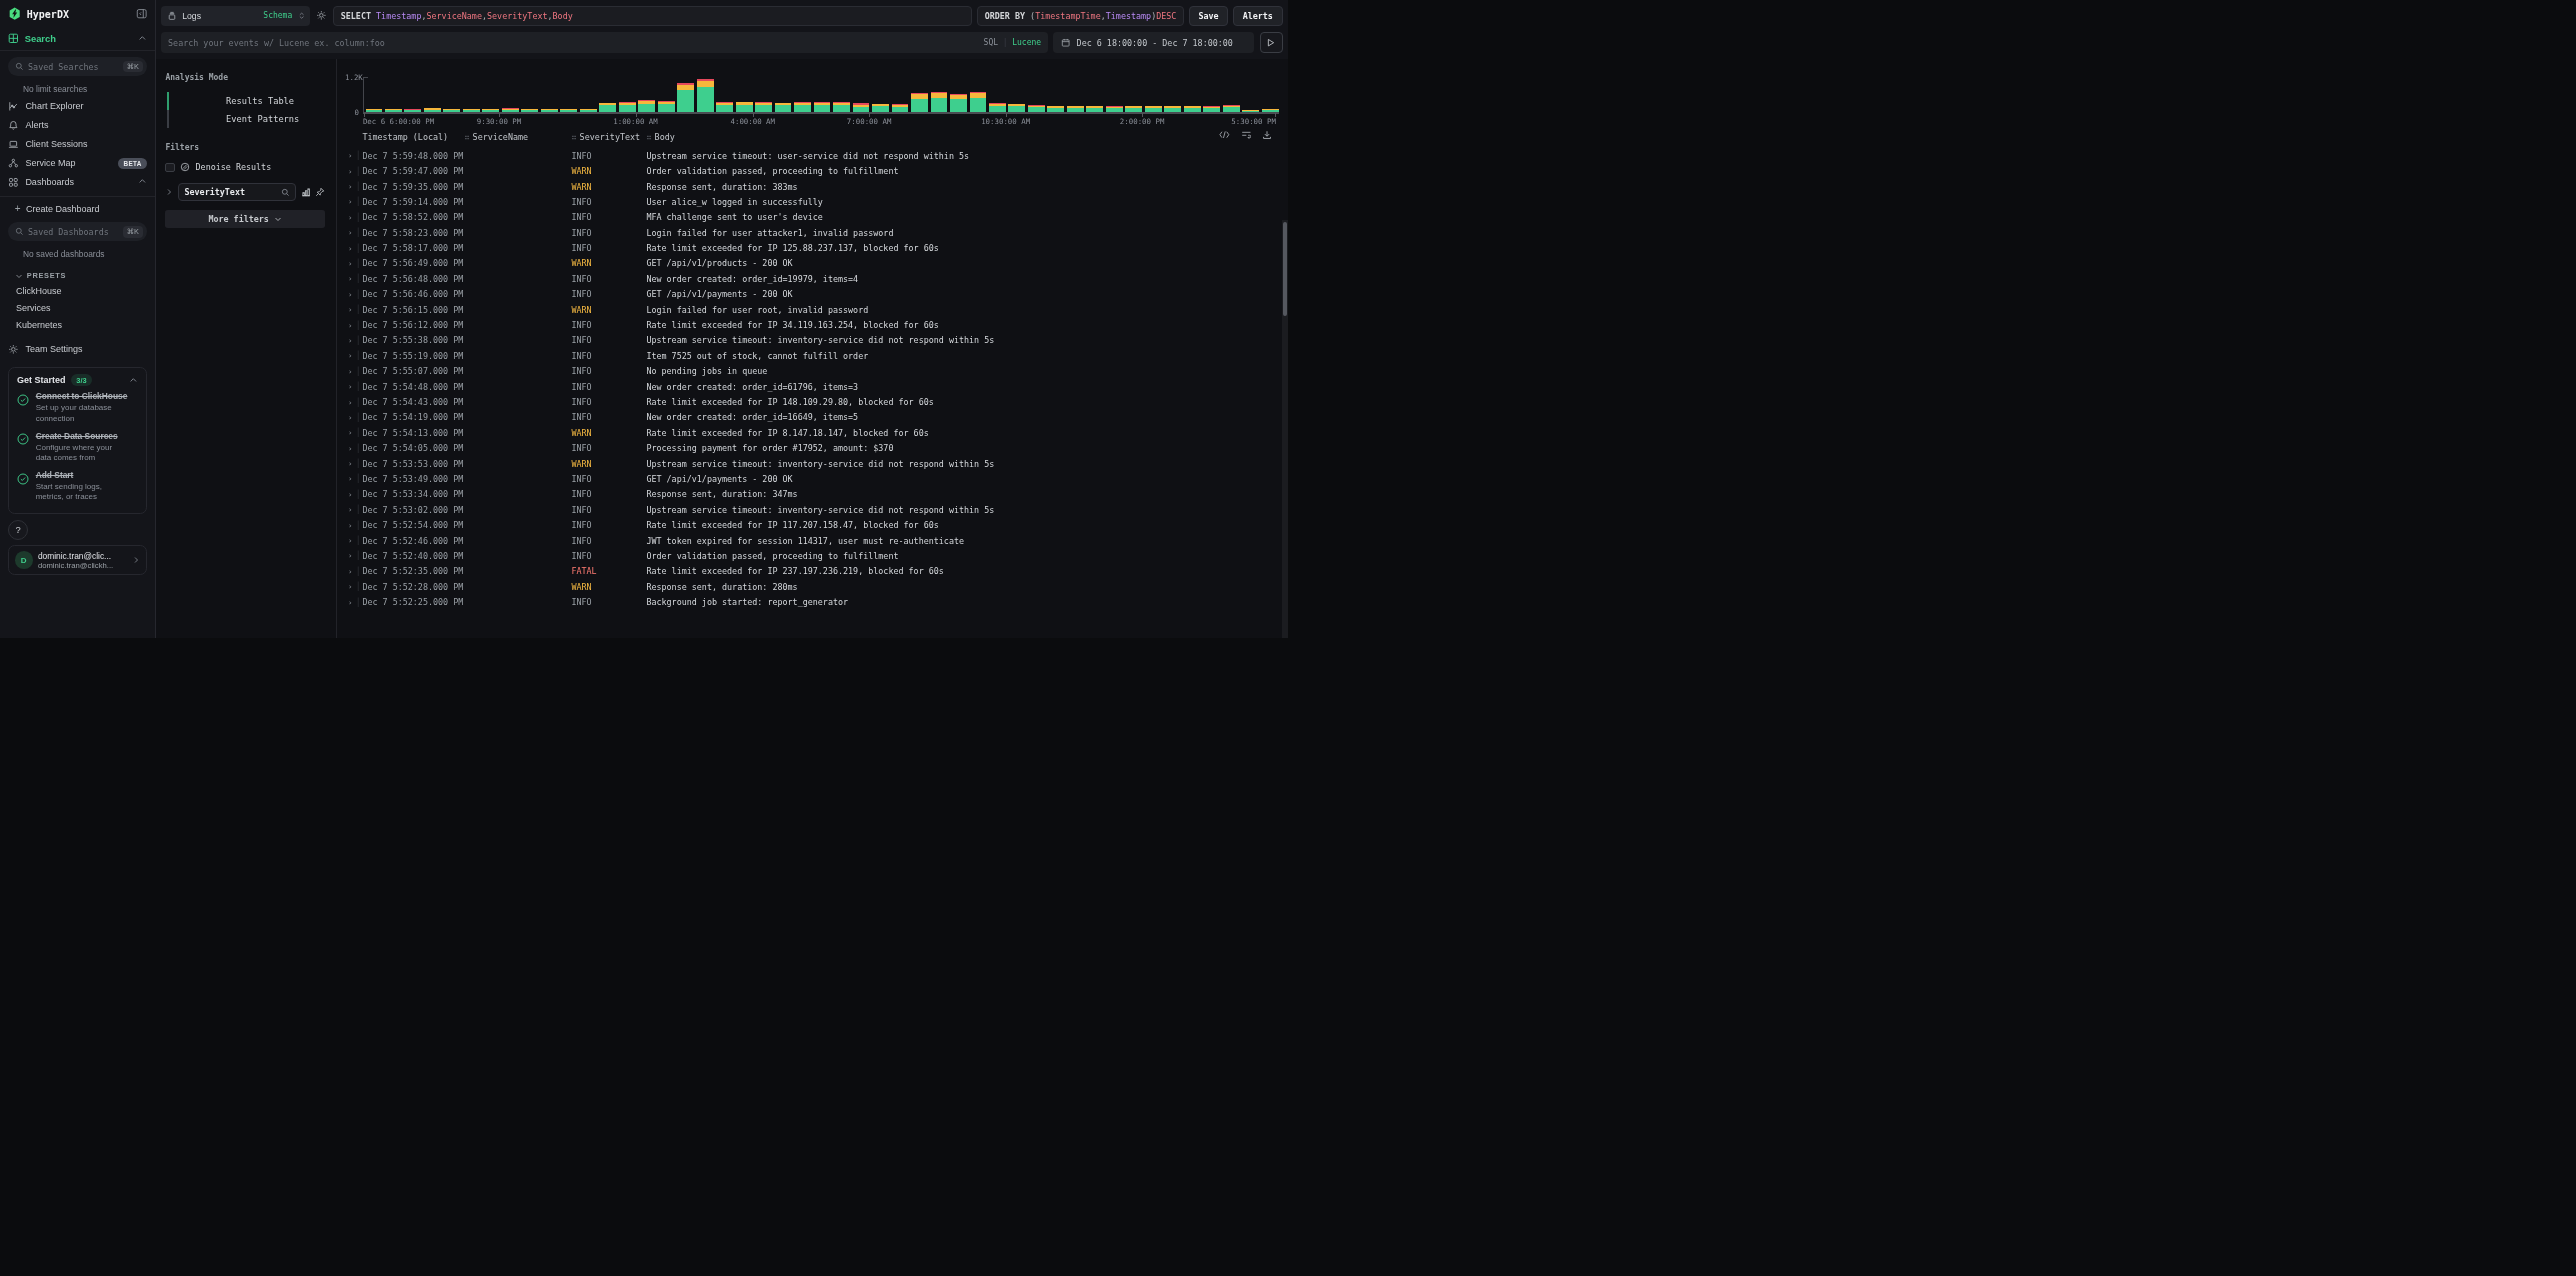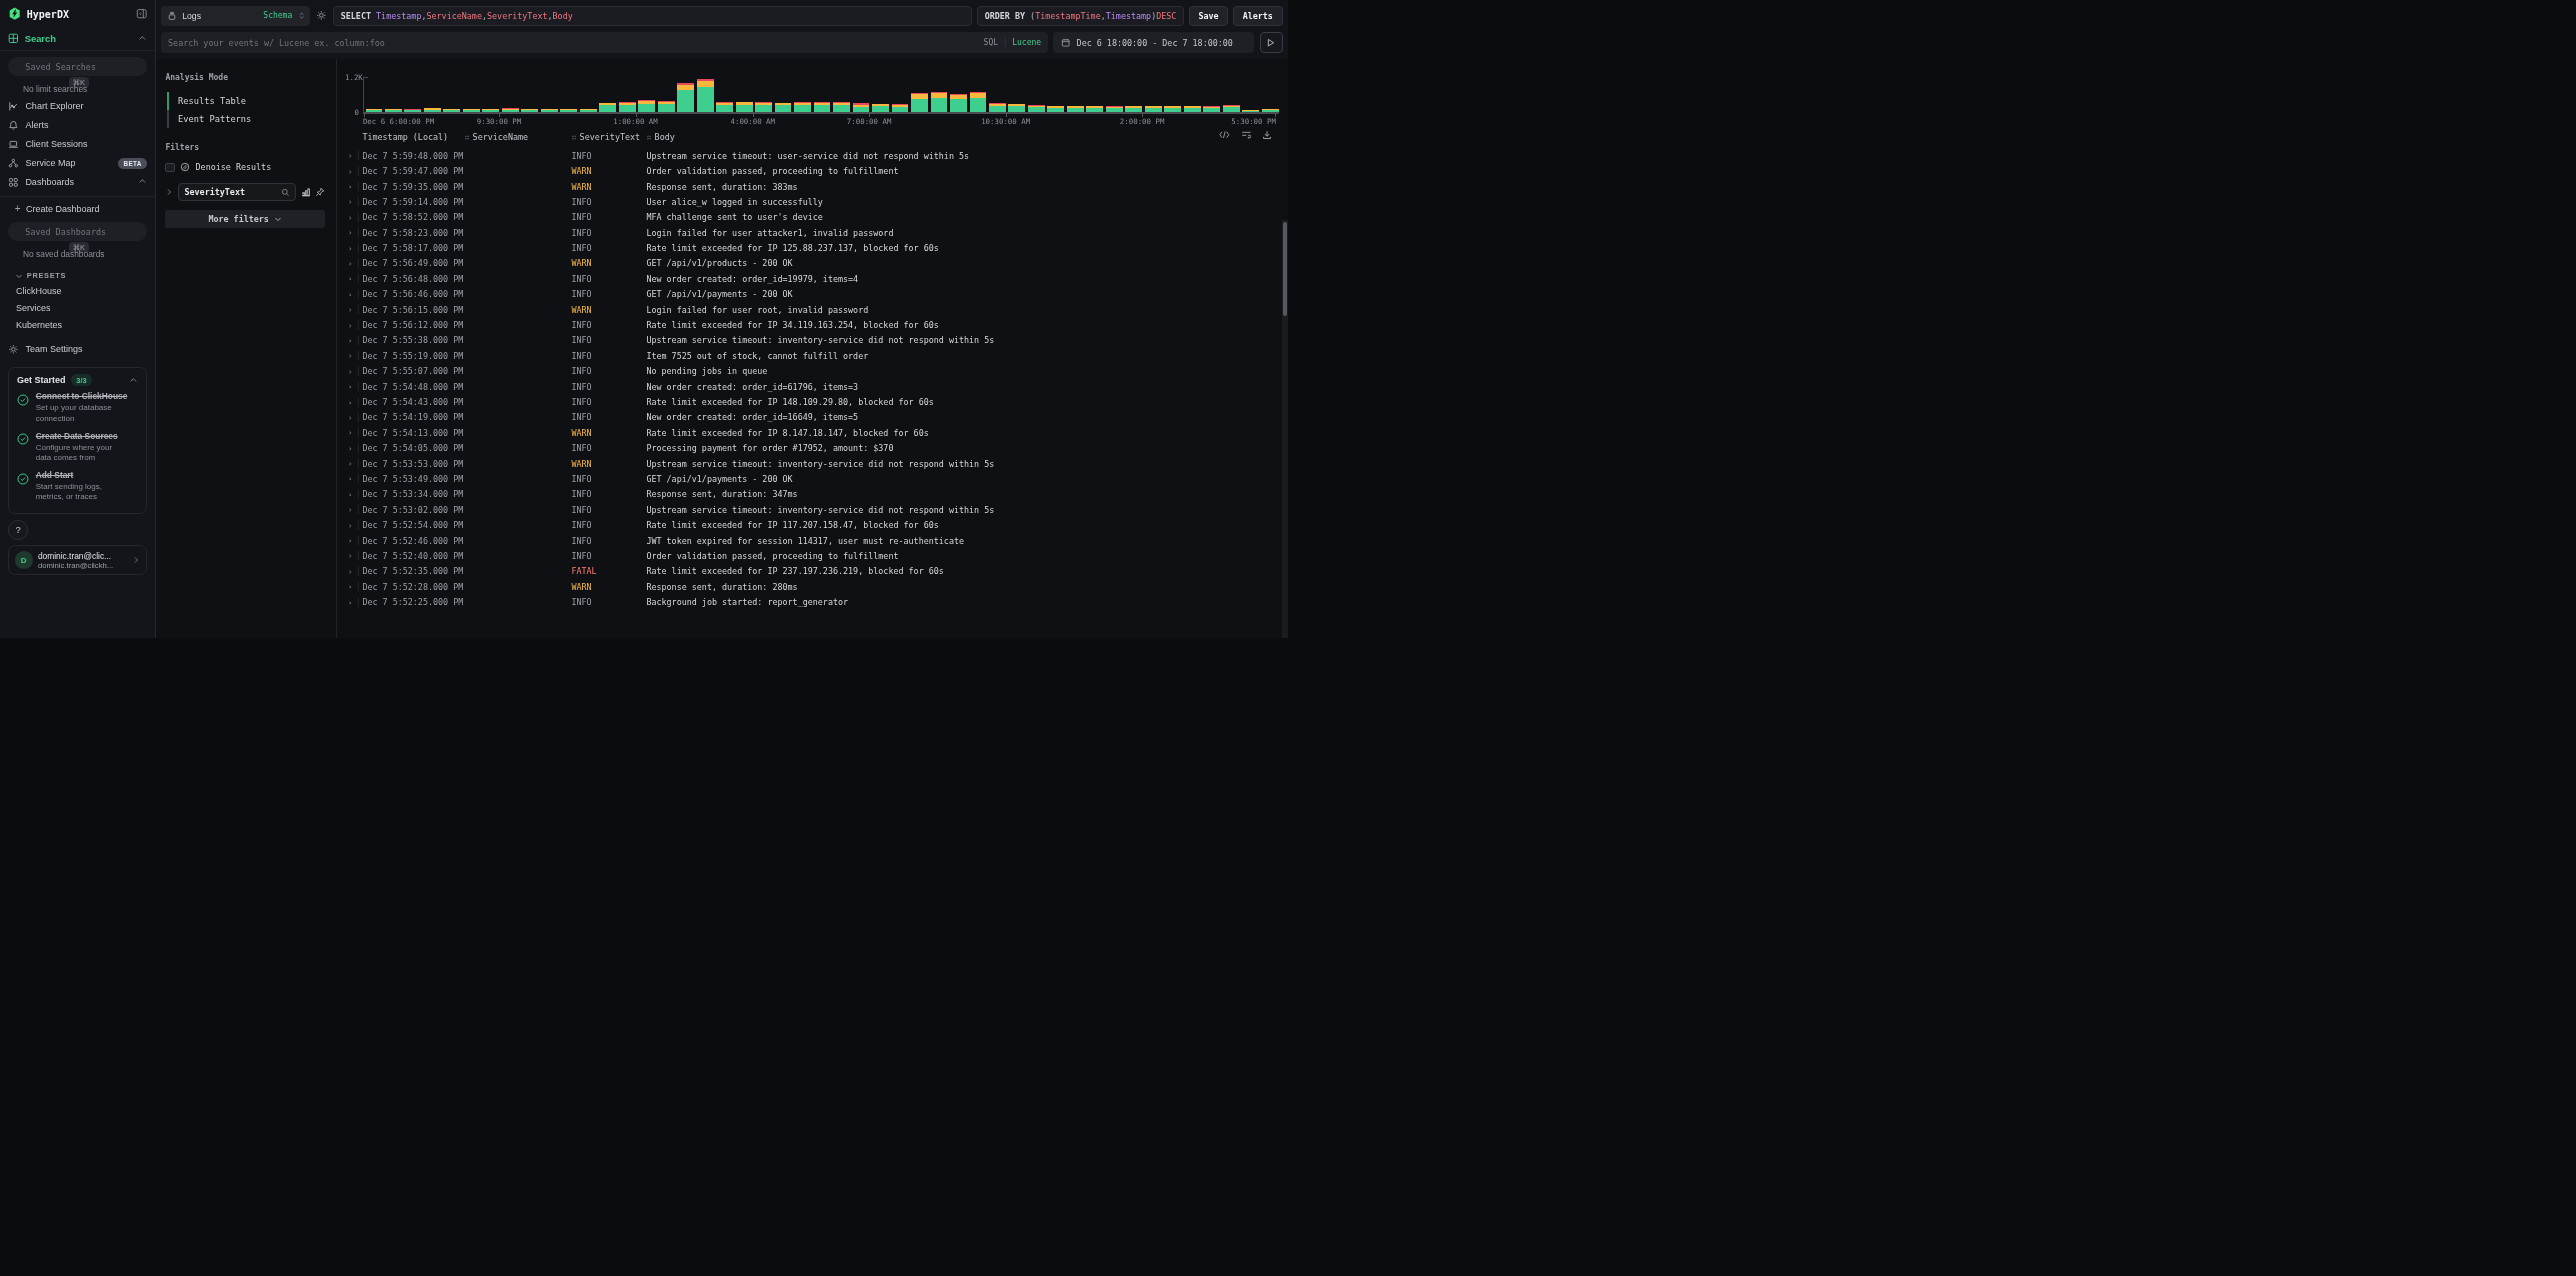--- a/index.html
+++ b/index.html
@@ -11,21 +11,21 @@
   
   .sidebar { width:156px; min-width:156px; background:#14151a; border-right:0.7px solid #26272e;
              display:flex; flex-direction:column; position:relative; }
   .logo-row { display:flex; align-items:center; gap:5.4px; padding:7.4px 8px 6px 8px; }
   .logo-mark { width:13.4px; height:13.4px; display:inline-flex; }
   .logo-name { font-family:"DejaVu Sans Mono", monospace; font-weight:bold; font-size:10px; color:#f2f3f5; flex:1; }
   .side-head { display:flex; align-items:center; gap:6px; padding:6px 8px; }
   .side-head .lbl { font-size:9.4px; font-weight:bold; color:#3fcf8c; flex:1; }
   .divider { height:0.7px; background:#222329; }
   .pill { margin:6.7px 8px 4px 8px; height:19px; background:#1e2026; border-radius:10px;
-          display:flex; align-items:center; gap:4.7px; padding:0 4px 0 6.7px;flex-direction:column; }
+          display:flex; align-items:center; gap:4.7px; padding:0 4px 0 6.7px; }
   .pill input { flex:1; min-width:0; background:transparent; border:none; outline:none;
                 font-family:"DejaVu Sans Mono", monospace; font-size:8.4px; color:#c9ccd1; }
   .pill input::placeholder { color:#6f747c; }
   .kbd { background:#2a2c33; border-radius:4px; font-size:7.4px; color:#9aa0a6; padding:1.3px 4px; }
   .muted-note { font-size:8.4px; color:#8b9099; padding:4px 8px 6.7px 23px; }
   .nav-item { display:flex; align-items:flex-start; gap:6.7px; height:19px; padding:0 8px; cursor:pointer; }
   .nav-item .lbl { font-size:9px; color:#c9ccd1; flex:1; }
   .beta { background:#4a4e59; color:#e8eaee; font-size:6.4px; font-weight:bold; letter-spacing:0.3px;
           border-radius:6px; padding:2px 5.4px; }
   .create-row { display:flex; align-items:center; gap:5.4px; padding:6.7px 8px 1.3px 14.8px; }
@@ -89,21 +89,21 @@
                color:#c4c8cd; cursor:pointer; }
   .play-btn { width:23px; height:21.5px; border:0.7px solid #3a3d44; border-radius:4px; background:#17181d;
               display:flex; align-items:center; justify-content:center; cursor:pointer; }
 
   
   .content { flex:1; display:flex; min-height:0; }
   .fpanel { width:181px; min-width:181px; border-right:0.7px solid #222329; padding:14.8px 10.7px 0 9.4px;
             font-family:"DejaVu Sans Mono", monospace; }
   .fp-label { font-size:8px; font-weight:bold; color:#9aa0a6; }
   .modes { margin:9.4px 0 0 1.3px; }
-  .mode { display:flex; align-items:stretch; height:18px; cursor:pointer; }
+  .mode { display:flex; align-items:stretch; height:18px; cursor:pointer;gap:48px; }
   .mode .rail { width:2px; background:#3a3d44; }
   .mode.active .rail { background:#2f9e6e; }
   .mode .lbl { font-size:8.7px; color:#d3d6da; display:flex; align-items:center; padding-left:9.4px; }
   .filters-label { margin-top:14.8px; }
   .denoise-row { display:flex; align-items:center; gap:5.4px; margin-top:10.7px; }
   .checkbox { width:9.4px; height:9.4px; border:0.7px solid #3a3d44; border-radius:2px; background:#1b1c21; cursor:pointer; }
   .denoise-lbl { font-size:8.4px; color:#d3d6da; }
   .sev-row { display:flex; align-items:center; gap:4.7px; margin-top:10.7px; }
   .sev-box { flex:1; height:18px; border:0.7px solid #30323a; border-radius:4px; background:#17181c;
              display:flex; align-items:center; gap:4px; padding:0 5.4px; cursor:pointer; }

